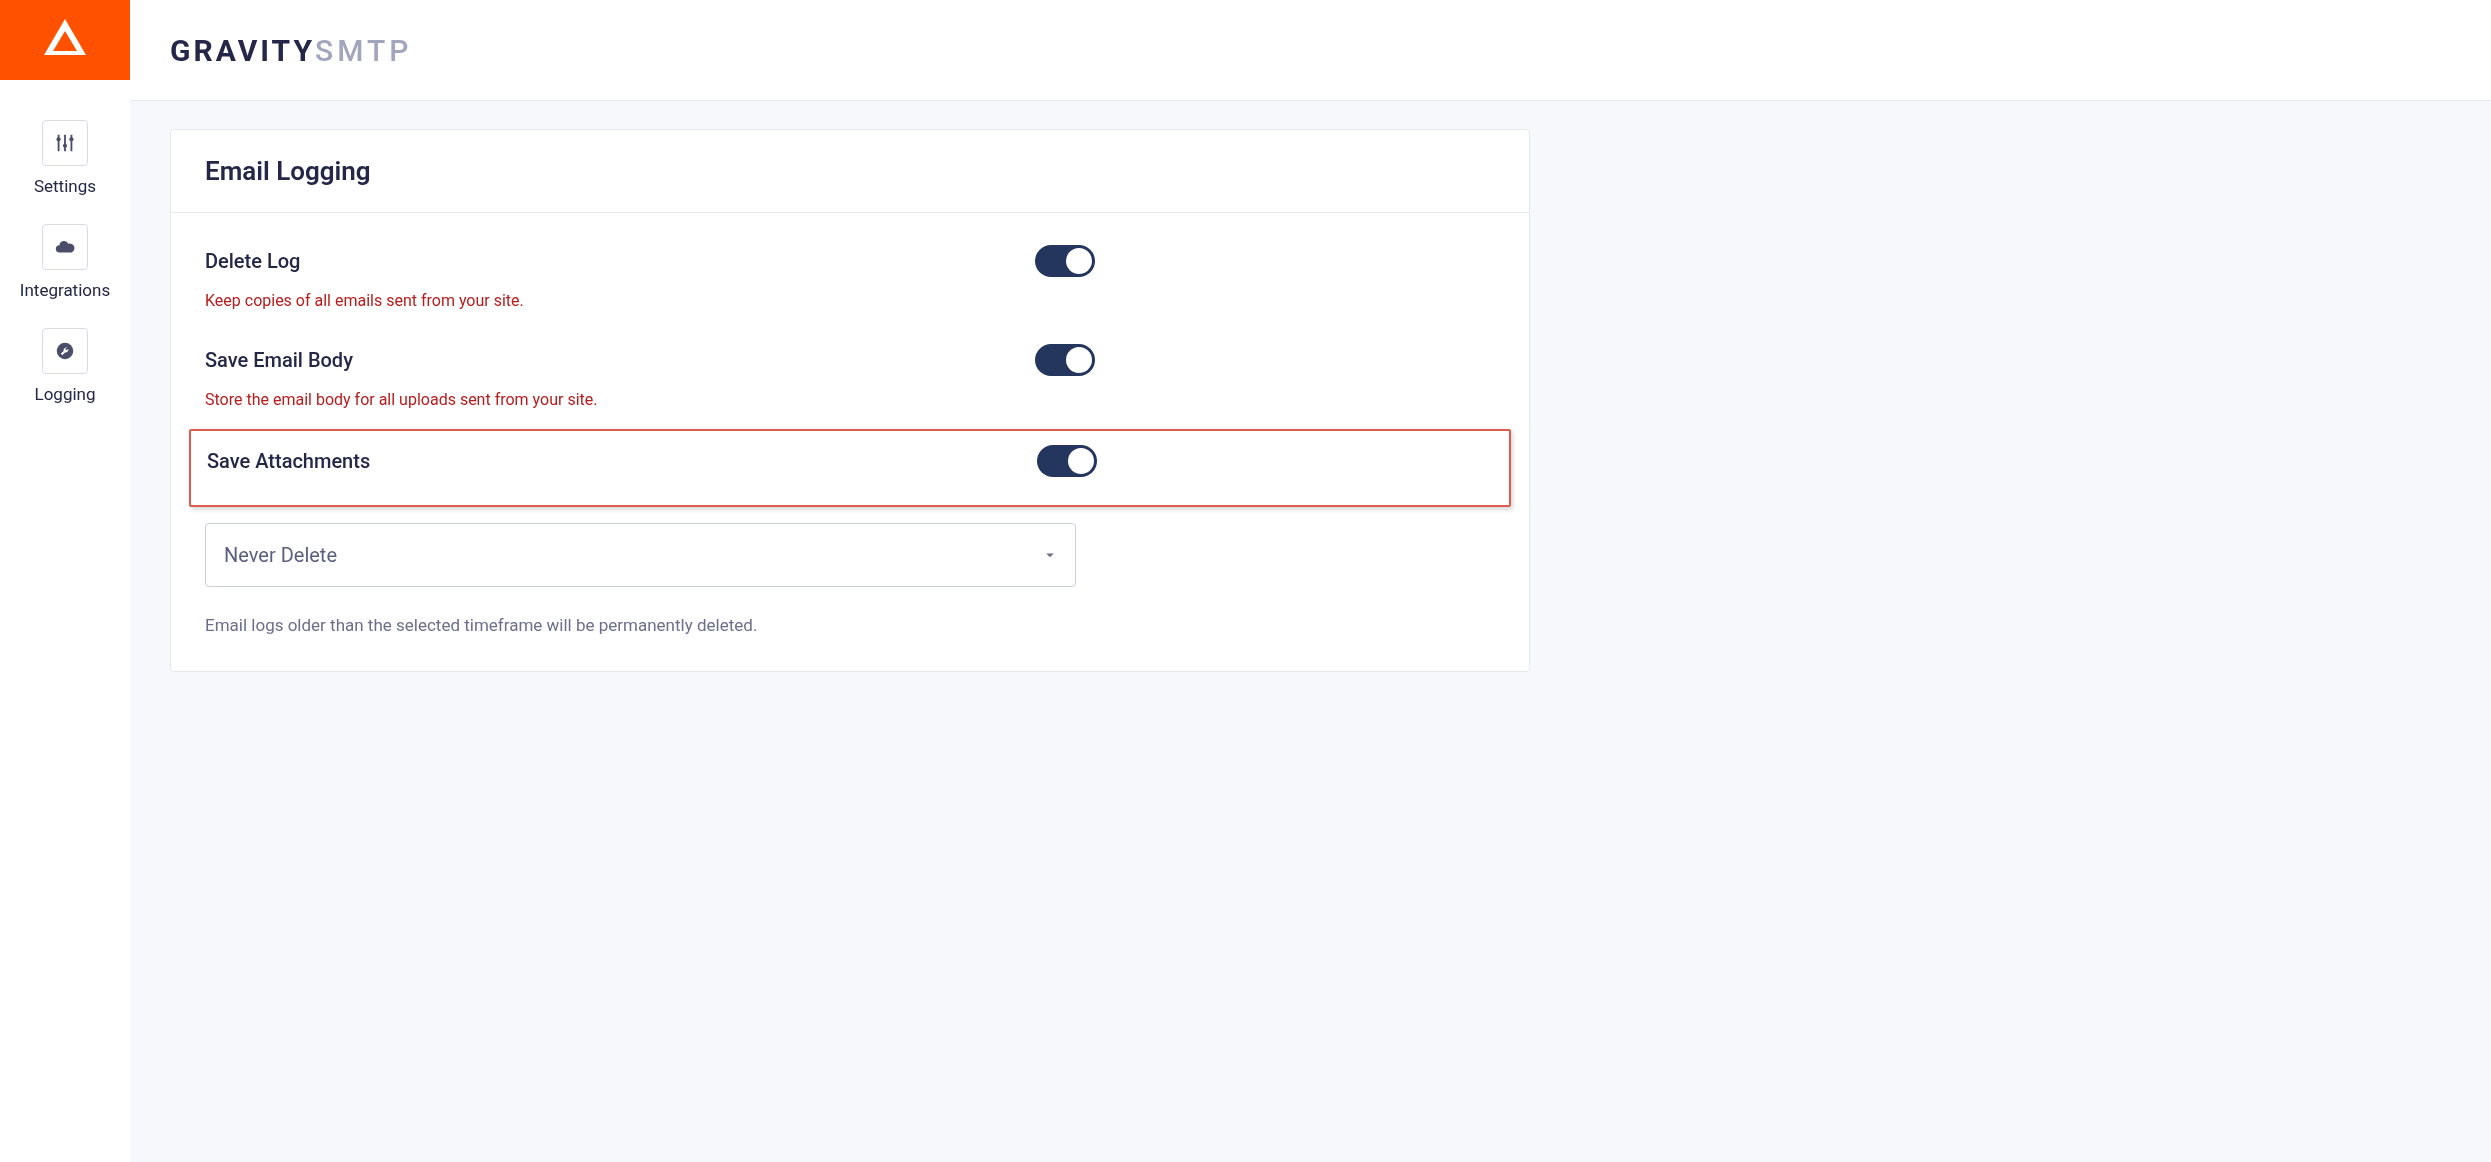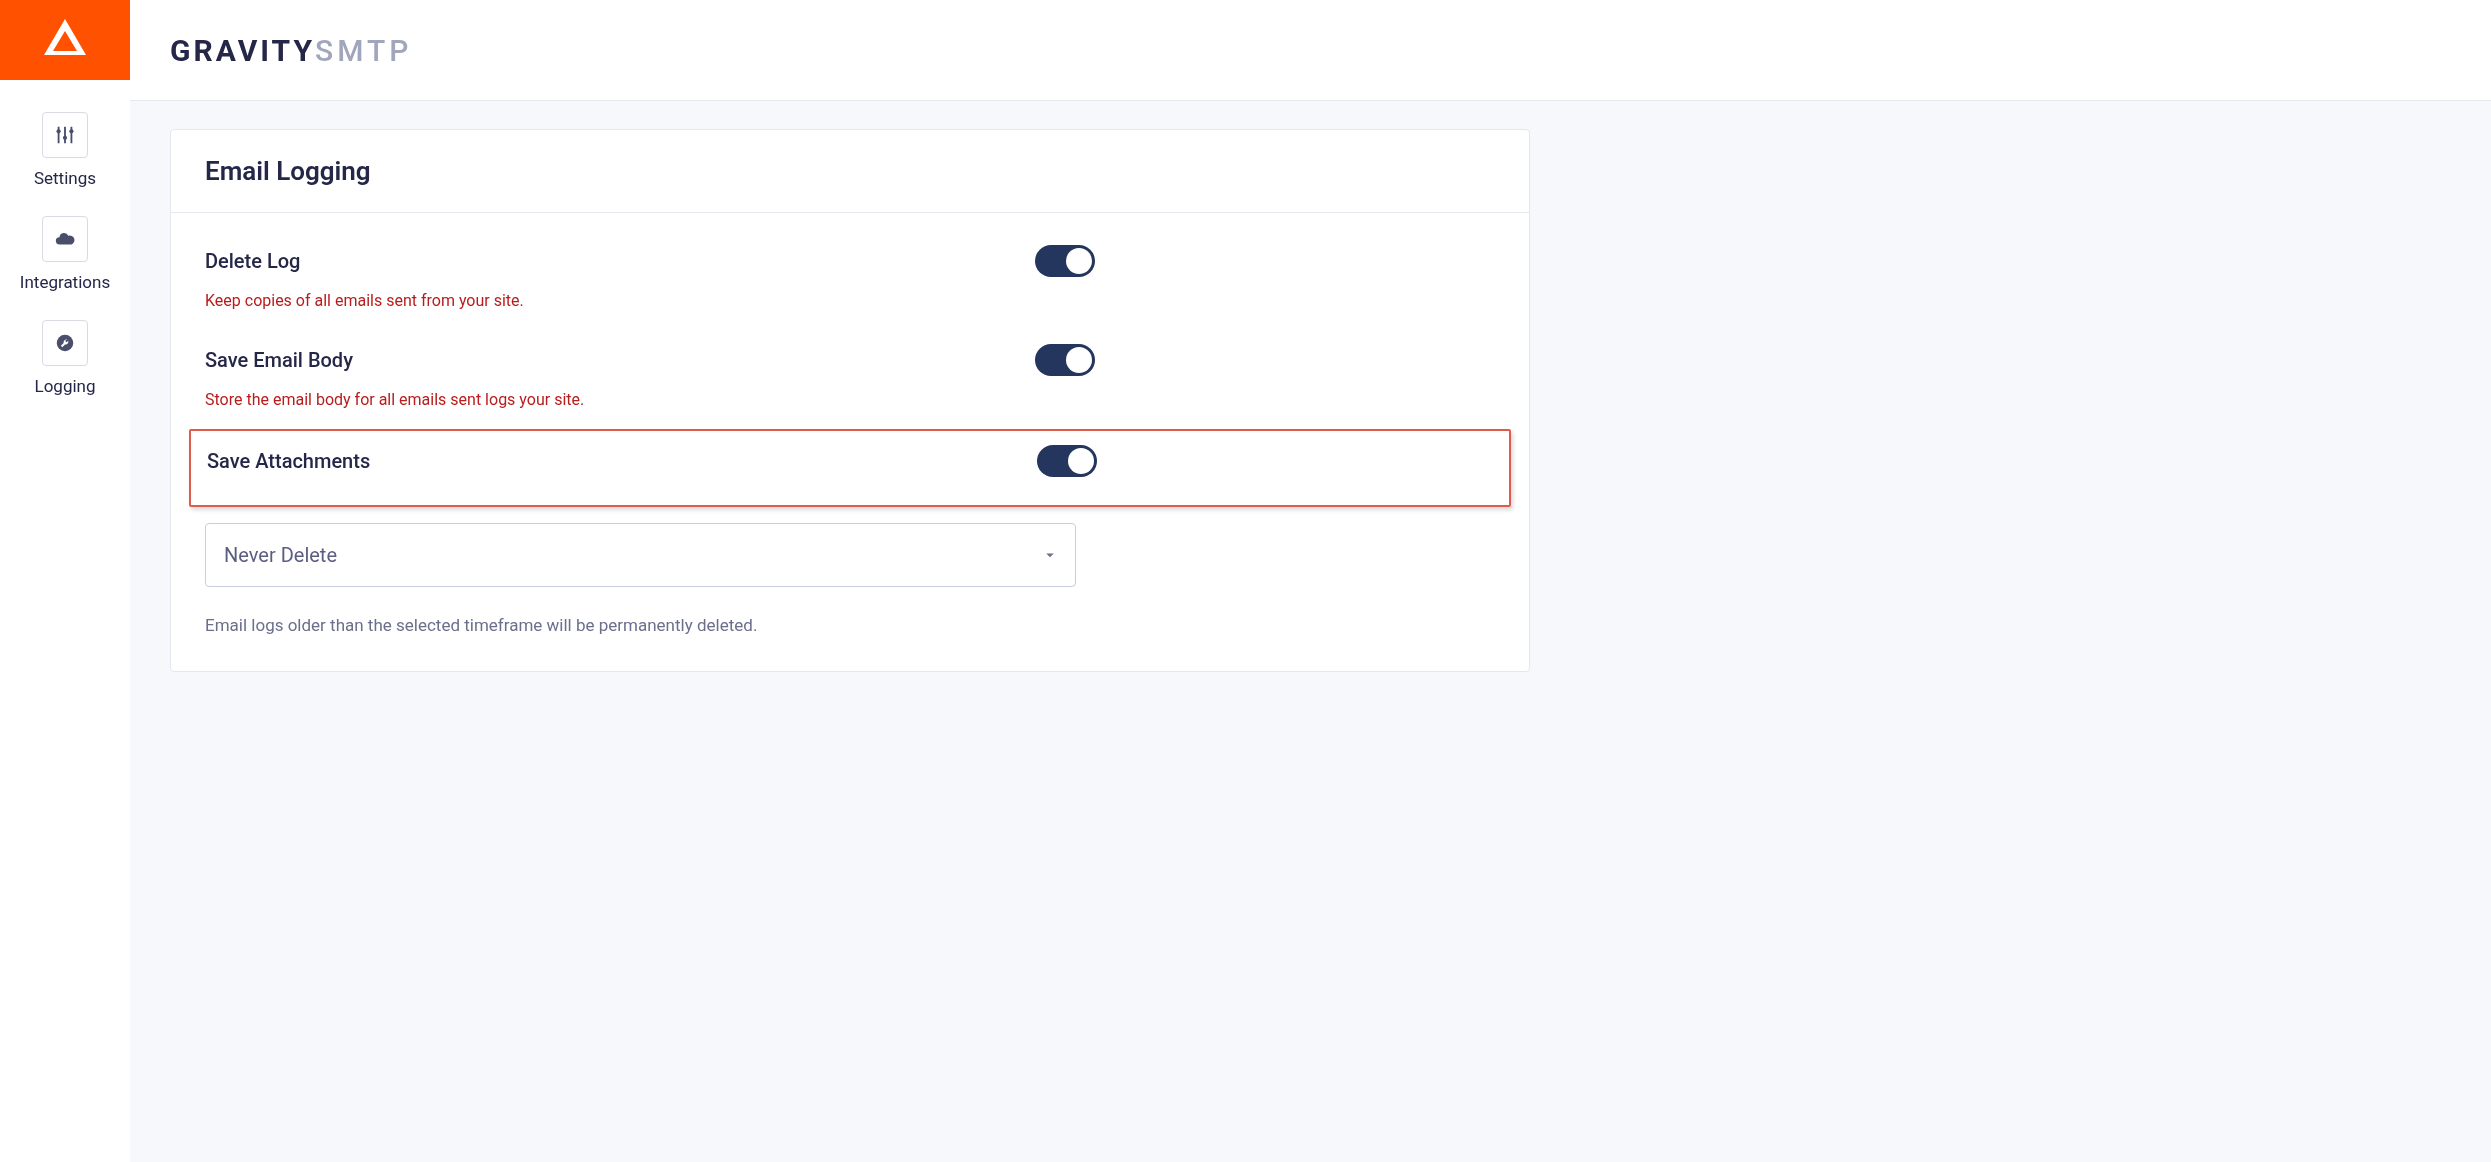--- a/index.html
+++ b/index.html
@@ -33,21 +33,21 @@
       justify-content: center;
     }
     .logo-box svg {
       width: 50px;
       height: 50px;
     }
     .sidebar-nav {
       display: flex;
       flex-direction: column;
       align-items: center;
-      padding-top: 32px;
+      padding-top: 40px;
       gap: 28px;
     }
     .sidebar-item {
       display: flex;
       flex-direction: column;
       align-items: center;
       gap: 10px;
       cursor: pointer;
     }
     .icon-box {
@@ -258,21 +258,21 @@
               <div class="toggle"></div>
             </div>
             <div class="setting-desc">Keep copies of all emails sent from your site.</div>
           </div>
 
           <div class="setting-row">
             <div class="setting-top">
               <div class="setting-label">Save Email Body</div>
               <div class="toggle"></div>
             </div>
-            <div class="setting-desc">Store the email body for all emails sent logs your site.</div>
+            <div class="setting-desc">Store the email body for all uploads sent from your site.</div>
           </div>
 
           <div class="setting-row highlight">
             <div class="setting-top">
               <div class="setting-label">Save Attachments</div>
               <div class="toggle"></div>
             </div>
           </div>
 
           <div class="select-section">

